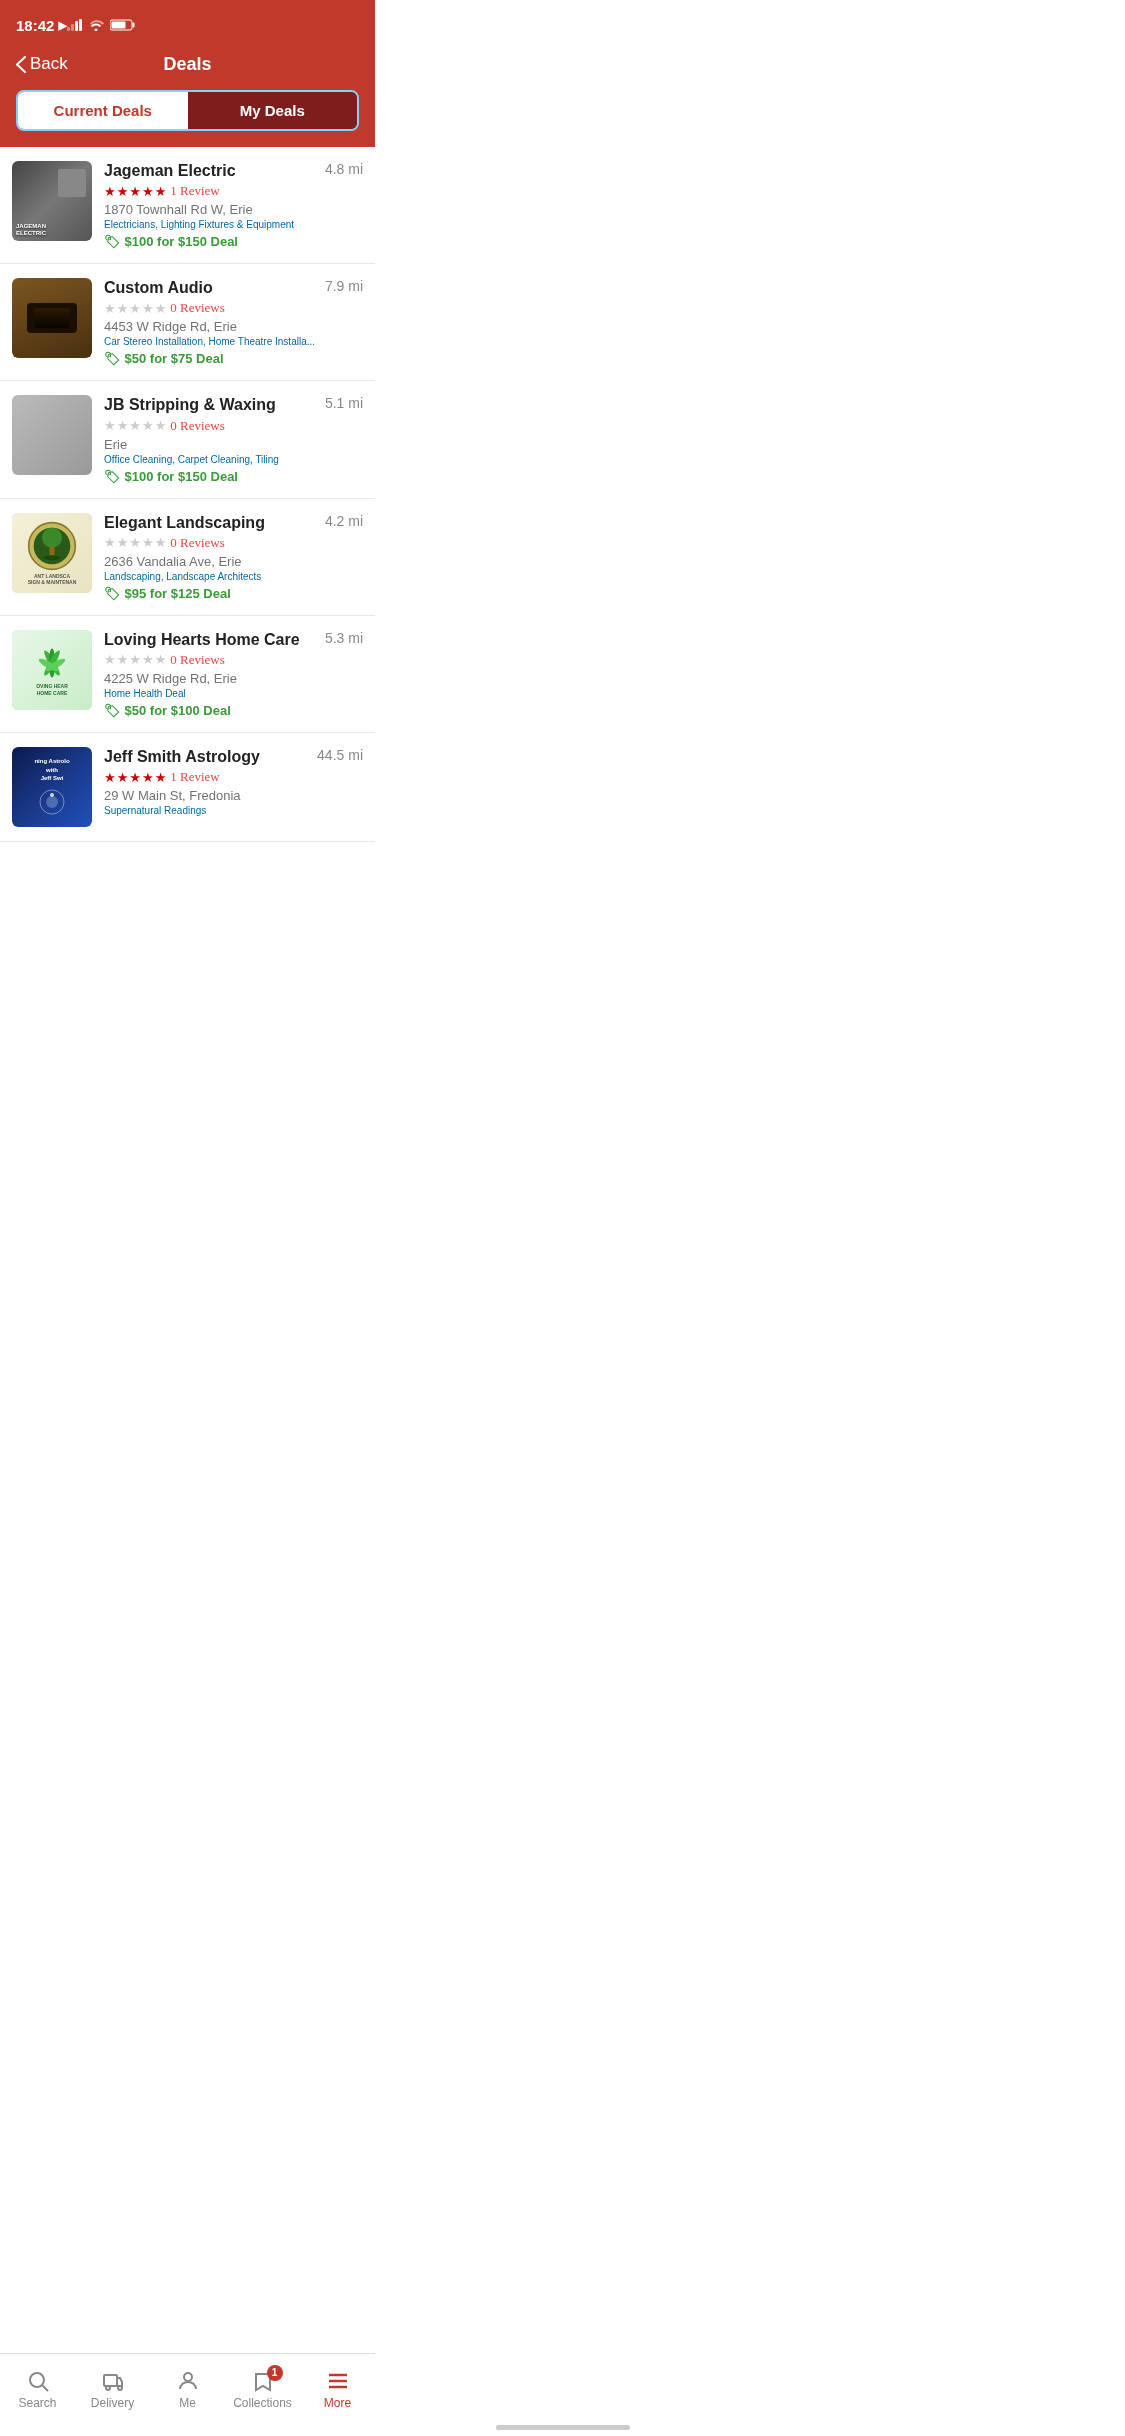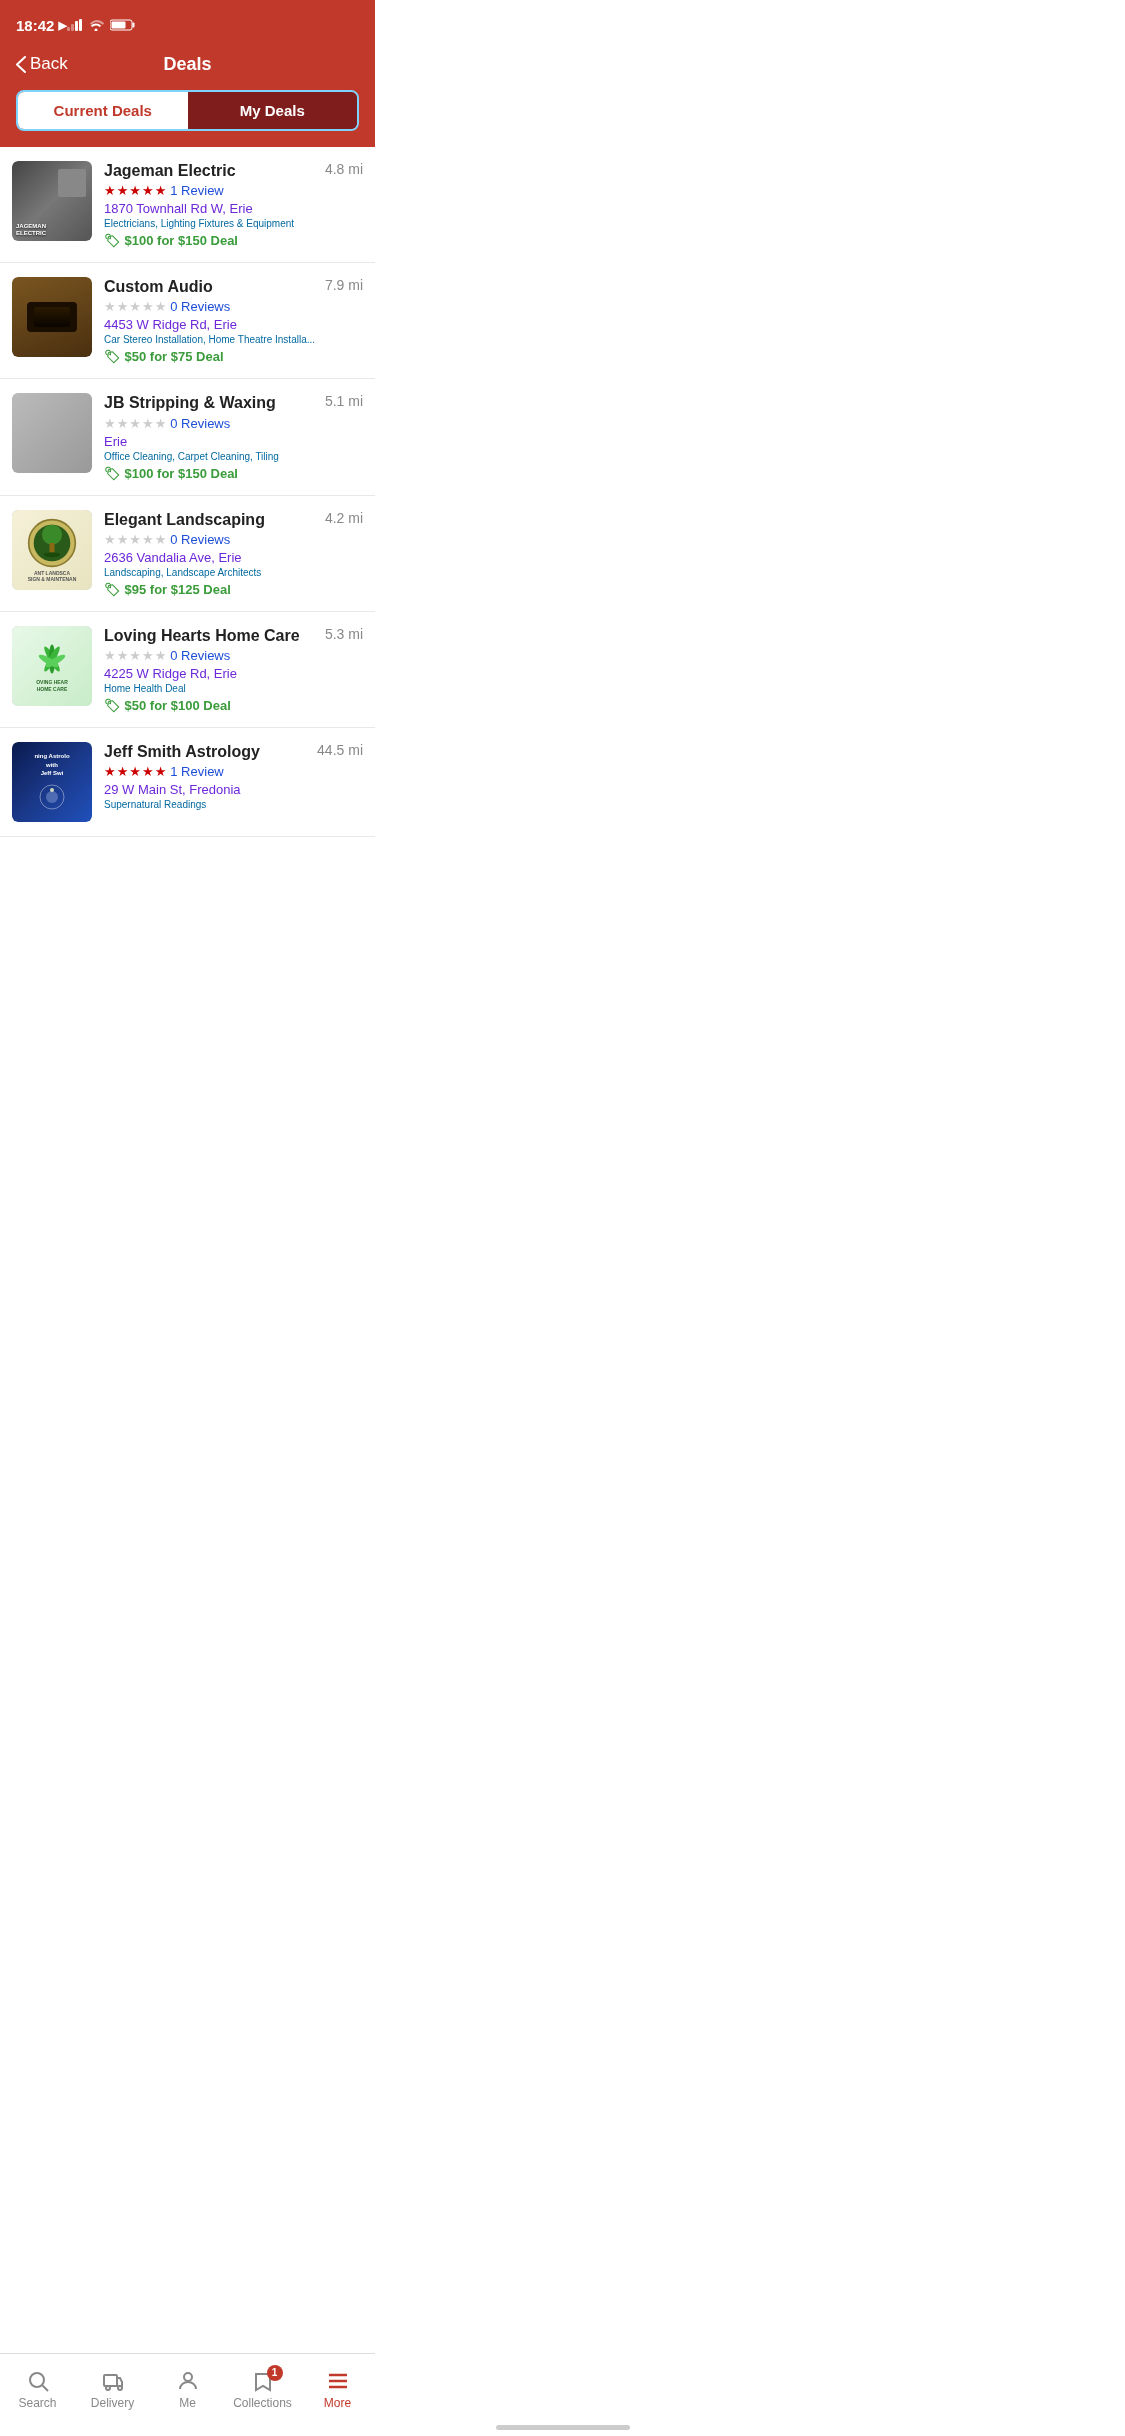--- a/index.html
+++ b/index.html
@@ -155,25 +155,26 @@
       display: flex;
       gap: 1px;
     }
     .star {
       font-size: 13px;
     }
     .star.filled { color: #e00; }
     .star.empty { color: #ccc; }
     .review-count {
       font-size: 13px;
-      color: #1d4ed8;
+      color: #ef4444;
+      font-family: Liberation Serif, serif;
     }
     .deal-address {
       font-size: 13px;
-      color: #6d28d9;
+      color: #737373;
       margin-bottom: 2px;
     }
     .deal-category {
       font-size: 10px;
       color: #0369a1;
       margin-bottom: 4px;
       white-space: nowrap;
       overflow: hidden;
       text-overflow: ellipsis;
     }

